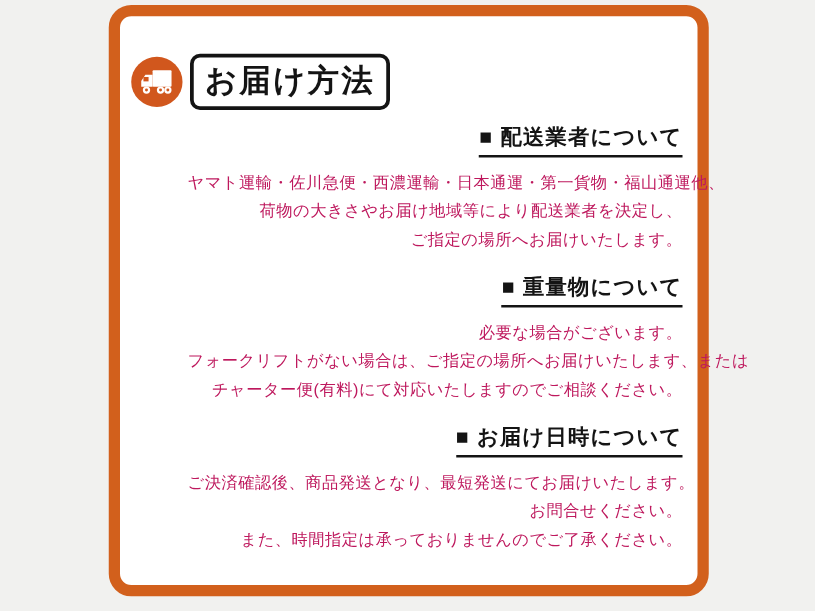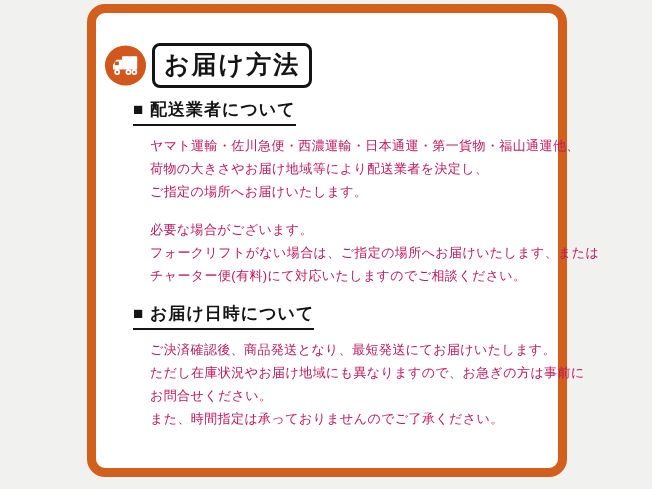--- a/index.html
+++ b/index.html
@@ -46,20 +46,21 @@
     padding: 2px 9px 4px 9px;
     font-size: 25px;
     font-weight: bold;
     letter-spacing: 2px;
     color: #141414;
     background: #ffffff;
     white-space: nowrap;
   }
   .section {
     margin-bottom: 15px;
+    text-align: right;
   }
   .section-heading {
     display: inline-block;
     font-size: 17px;
     font-weight: bold;
     letter-spacing: 1px;
     color: #141414;
     border-bottom: 2px solid #141414;
     padding-bottom: 3px;
     margin-bottom: 8px;
@@ -104,31 +105,31 @@
     <div class="section">
       <div class="section-heading">■ 配送業者について</div>
       <div class="section-body">
         <div class="body-line">ヤマト運輸・佐川急便・西濃運輸・日本通運・第一貨物・福山通運他、</div>
         <div class="body-line">荷物の大きさやお届け地域等により配送業者を決定し、</div>
         <div class="body-line">ご指定の場所へお届けいたします。</div>
       </div>
     </div>
 
     <div class="section">
+      <div class="section-heading">■ 重量物について</div>
       <div class="section-body">
         <div class="body-line">必要な場合がございます。</div>
         <div class="body-line">フォークリフトがない場合は、ご指定の場所へお届けいたします、または</div>
         <div class="body-line">チャーター便(有料)にて対応いたしますのでご相談ください。</div>
       </div>
     </div>
 
     <div class="section">
       <div class="section-heading">■ お届け日時について</div>
       <div class="section-body">
         <div class="body-line">ご決済確認後、商品発送となり、最短発送にてお届けいたします。</div>
-        <div class="body-line">ただし在庫状況やお届け地域にも異なりますので、お急ぎの方は事前に</div>
         <div class="body-line">お問合せください。</div>
         <div class="body-line">また、時間指定は承っておりませんのでご了承ください。</div>
       </div>
     </div>
 
   </div>
 </div>
 
 </body></html>

